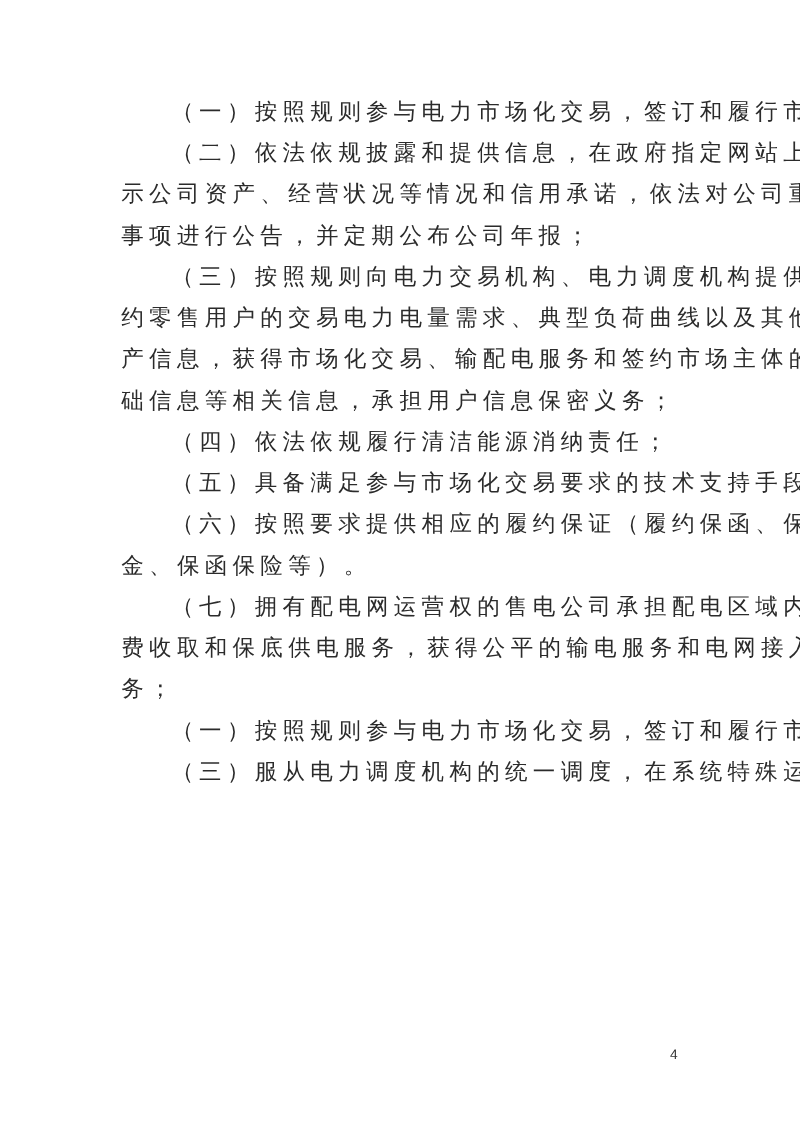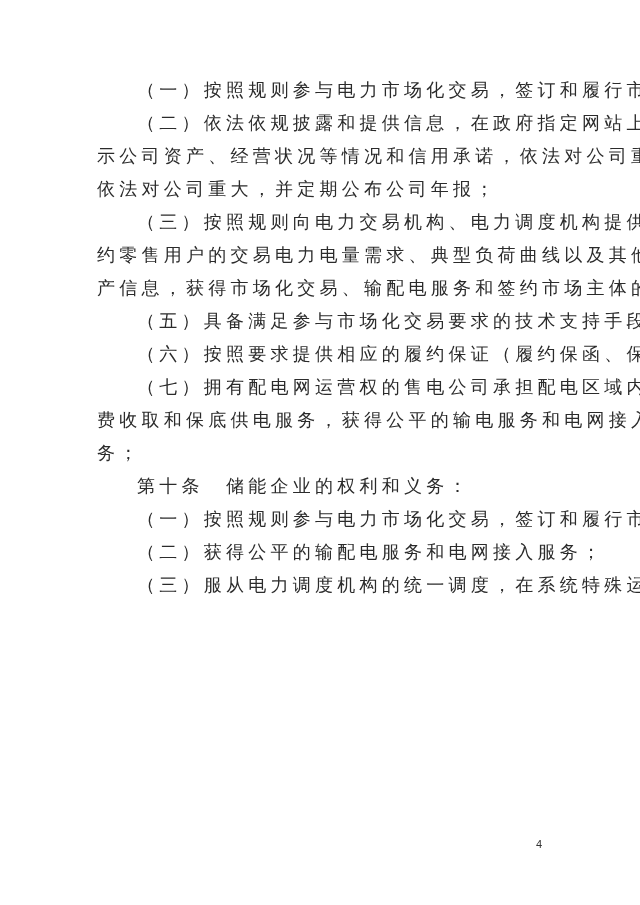--- a/index.html
+++ b/index.html
@@ -25,28 +25,29 @@
   }
 </style>
 </head>
 <body>
 
 <div class="page">
   <div class="body-text">
     <span class="line indent">（一）按照规则参与电力市场化交易，签订和履行市场</span>
     <span class="line indent">（二）依法依规披露和提供信息，在政府指定网站上公</span>
     <span class="line">示公司资产、经营状况等情况和信用承诺，依法对公司重大</span>
-    <span class="line">依法对公司重大，并定期公布公司年报；</span>
+    <span class="line">事项进行公告，并定期公布公司年报；</span>
     <span class="line indent">（三）按照规则向电力交易机构、电力调度机构提供签</span>
     <span class="line">约零售用户的交易电力电量需求、典型负荷曲线以及其他生</span>
     <span class="line">产信息，获得市场化交易、输配电服务和签约市场主体的基</span>
+    <span class="line">础信息等相关信息，承担用户信息保密义务；</span>
+    <span class="line indent">（四）依法依规履行清洁能源消纳责任；</span>
     <span class="line indent">（五）具备满足参与市场化交易要求的技术支持手段；</span>
     <span class="line indent">（六）按照要求提供相应的履约保证（履约保函、保证</span>
+    <span class="line">金、保函保险等）。</span>
     <span class="line indent">（七）拥有配电网运营权的售电公司承担配电区域内电</span>
     <span class="line">费收取和保底供电服务，获得公平的输电服务和电网接入服</span>
     <span class="line">务；</span>
-    <span class="line indent">第十条　储能企业的权利和义务：</span>
     <span class="line indent">（一）按照规则参与电力市场化交易，签订和履行市场</span>
-    <span class="line indent">（二）获得公平的输配电服务和电网接入服务；</span>
     <span class="line indent">（三）服从电力调度机构的统一调度，在系统特殊运行</span>
   </div>
   <div class="page-number">4</div>
 </div>
 
 </body></html>

